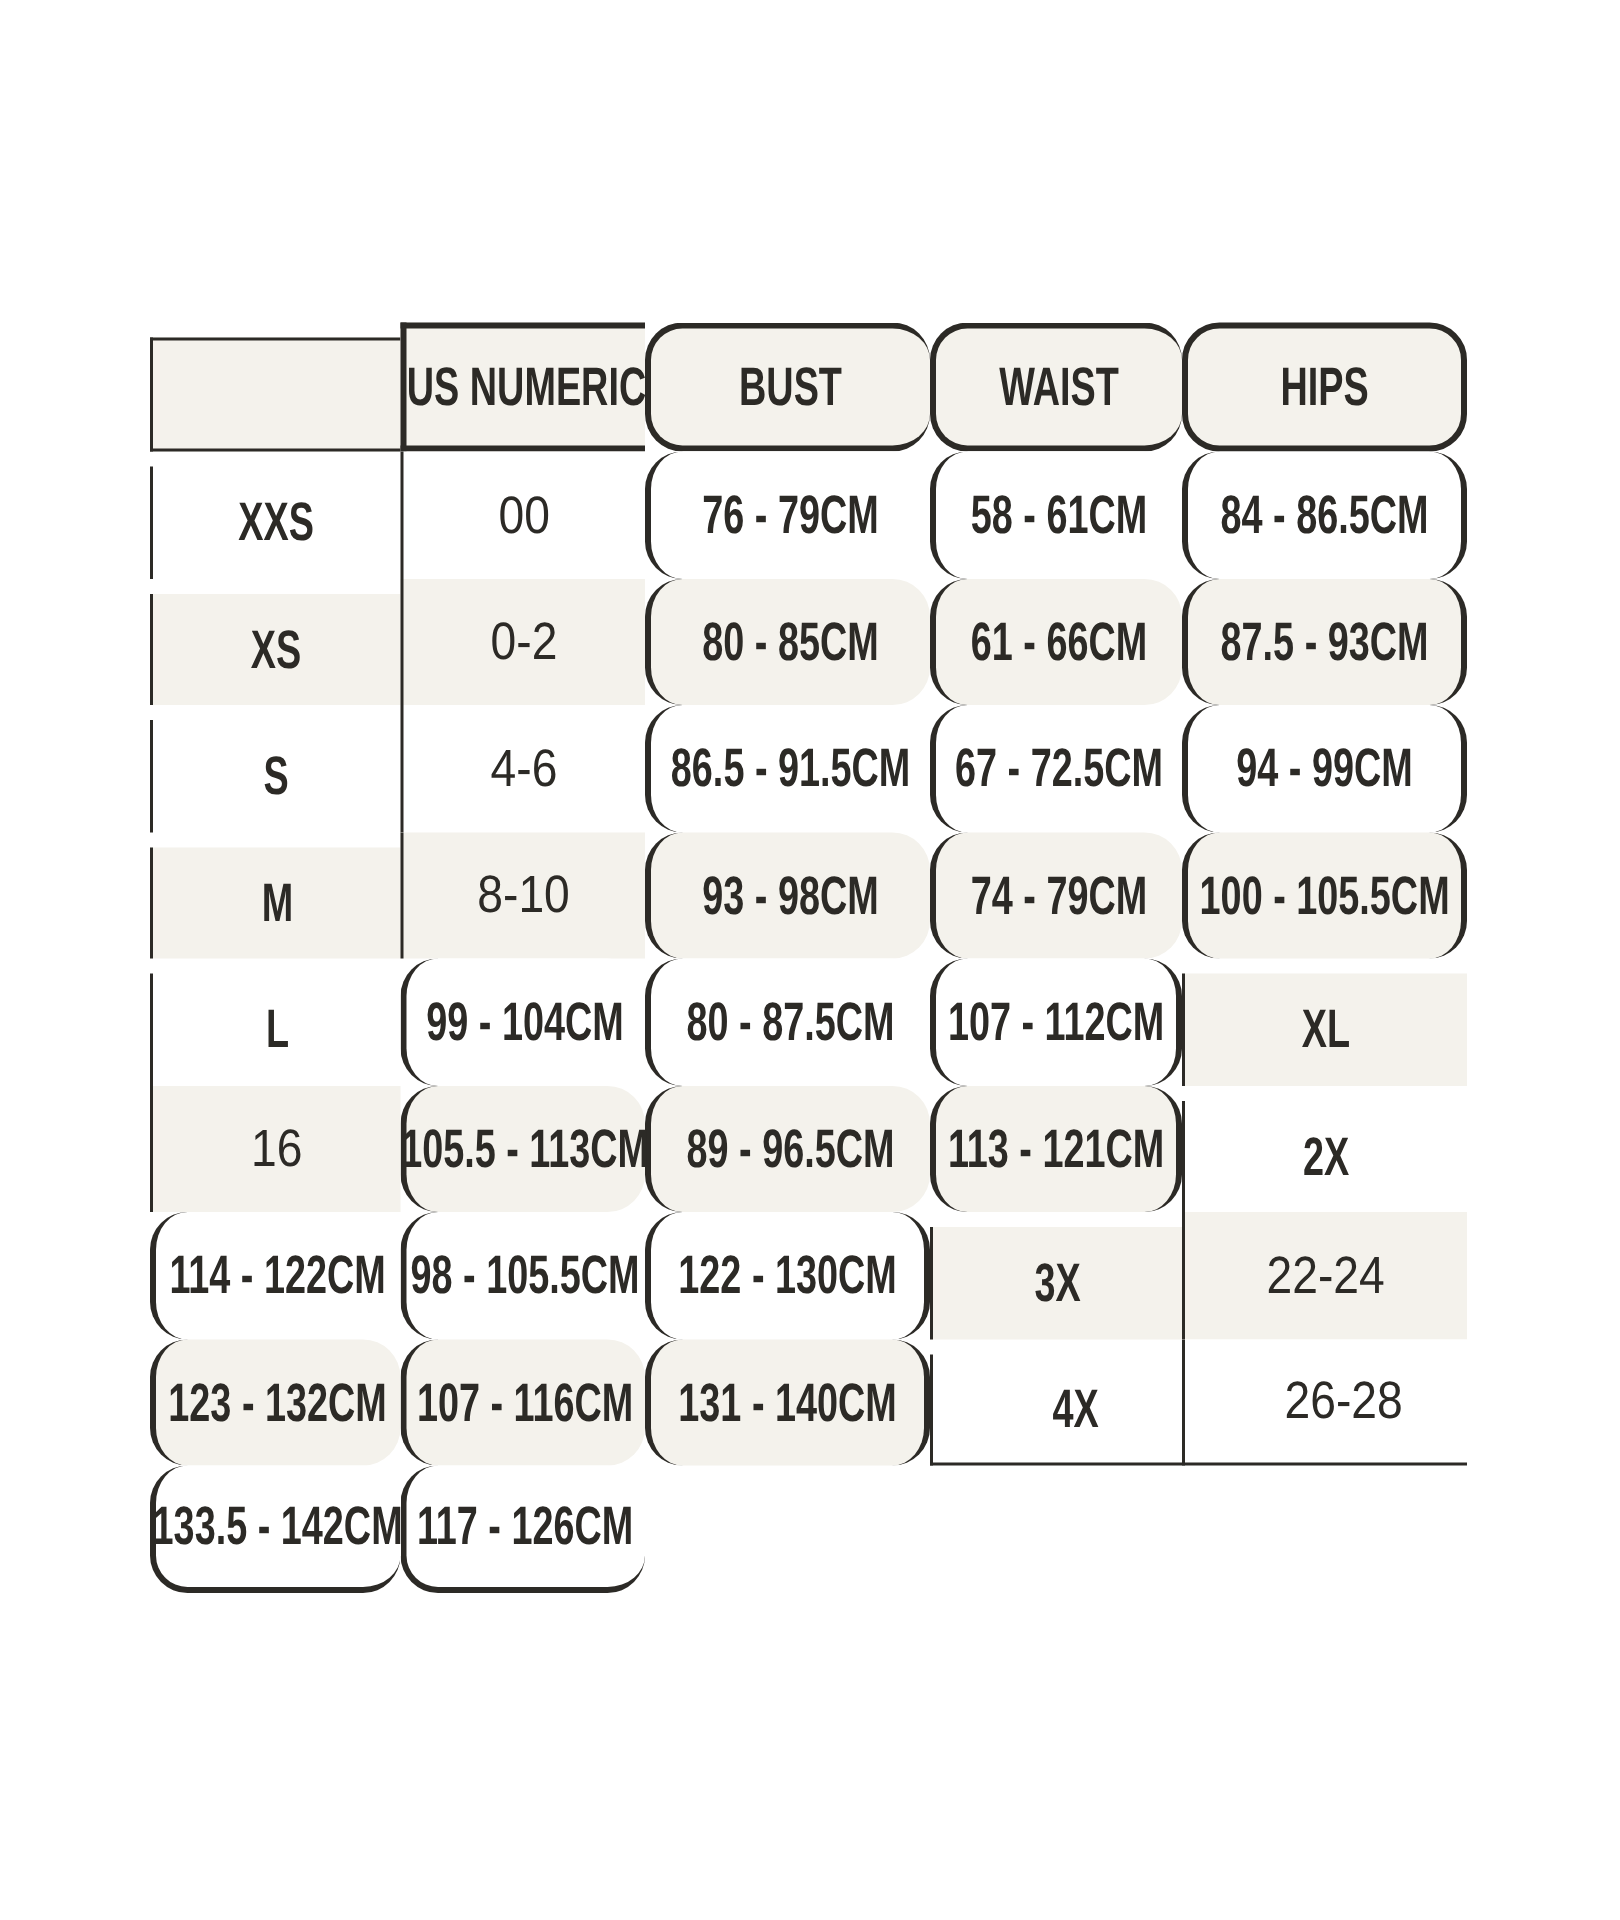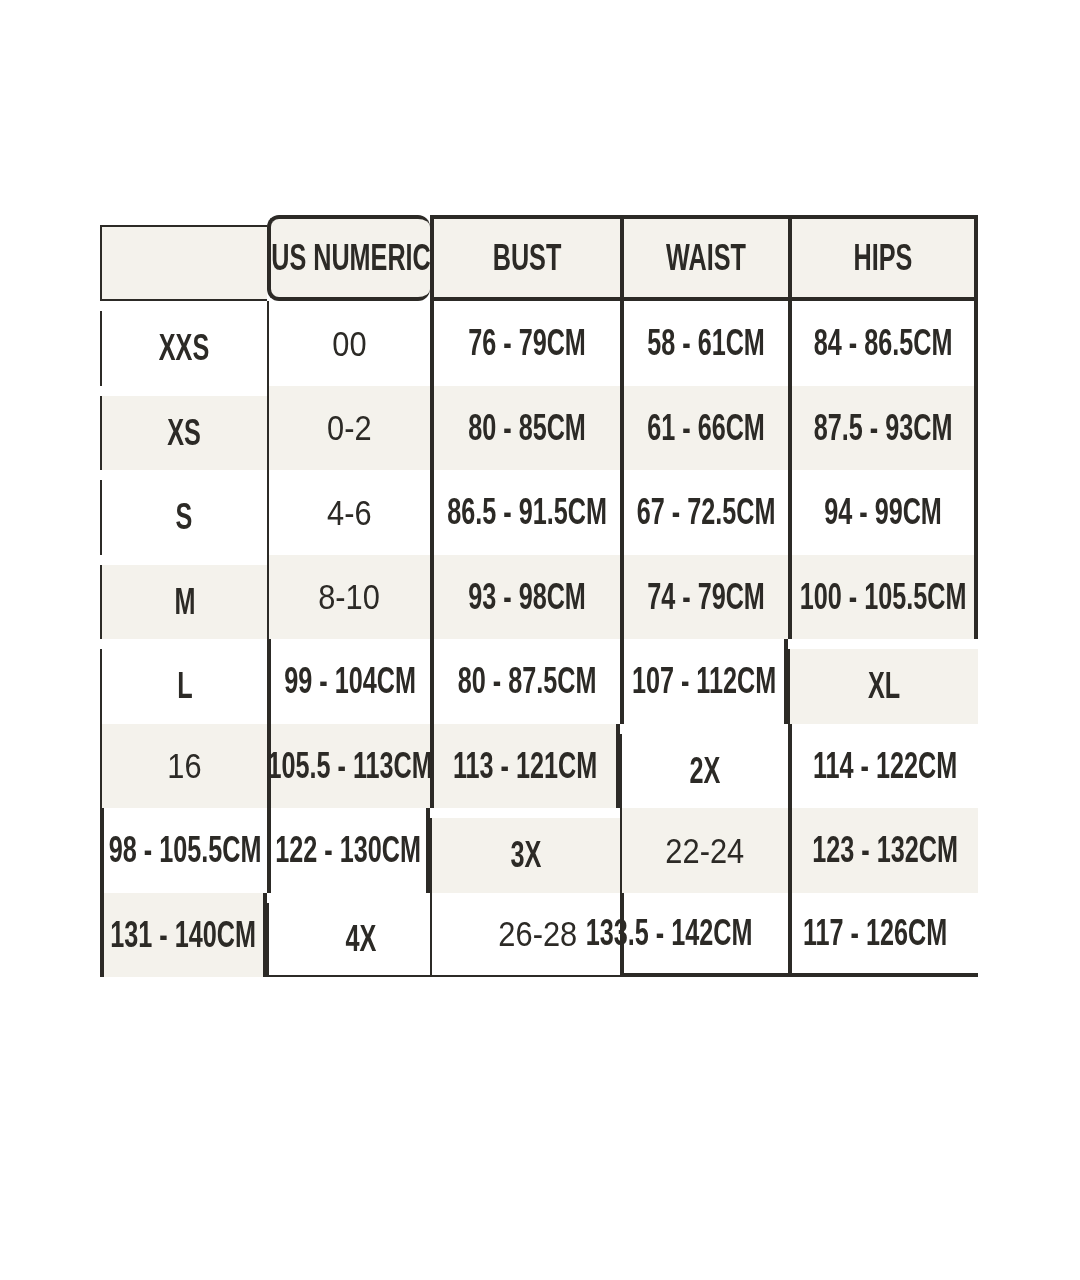--- a/index.html
+++ b/index.html
@@ -26,32 +26,32 @@
     align-items: center;
     justify-content: center;
     background: #ffffff;
     border: 0 solid #2c2a26;
     color: #2c2a26;
     overflow: visible;
   }
   
   .c1 { border-left-width: 2px; margin-top: 10px; }
   .c2 { border-left-width: 2px; }
-  .c3, .c4, .c5 { border-left-width: 4px; }
+  .c3, .c4, .c5 { border-left-width: 4px; border-radius: 25px; }
   .c5 { border-right-width: 4px; }
   
   .h { background: #f4f2ec; }
   .h.c1 { border-top-width: 2px; border-bottom-width: 2px; }
   .h.c2, .h.c3, .h.c4, .h.c5 { border-top-width: 4px; border-bottom-width: 4px; }
-  .h.c2 { border-left-width: 4px; border-radius: 12px; }
+  .h.c2 { border-left-width: 4px; }
   
   .alt { background: #f4f2ec; }
   
   .last.c1, .last.c2 { border-bottom-width: 2px; padding-left: 24px; }
-  .last.c3, .last.c4, .last.c5 { border-bottom-width: 4px; justify-content: flex-end; }
+  .last.c3, .last.c4, .last.c5 { border-bottom-width: 4px; }
   
   .b {
     display: inline-block;
     font-family: "Liberation Sans", sans-serif;
     font-weight: 700;
     font-size: 36px;
     line-height: 1;
     white-space: nowrap;
     transform: scaleX(0.70);
     transform-origin: center;
@@ -169,20 +169,23 @@
 
     <div class="cell alt c1">
         <span class="b">XL</span>
       </div>
     <div class="cell alt c2">
         <span class="n">16</span>
       </div>
     <div class="cell alt c3">
         <span class="b">105.5 - 113CM</span>
       </div>
+    <div class="cell alt c4">
+        <span class="b">89 - 96.5CM</span>
+      </div>
     <div class="cell alt c5">
         <span class="b">113 - 121CM</span>
       </div>
 
     <div class="cell c1">
         <span class="b">2X</span>
       </div>
     <div class="cell c3">
         <span class="b">114 - 122CM</span>
       </div>
@@ -194,20 +197,23 @@
       </div>
 
     <div class="cell alt c1">
         <span class="b">3X</span>
       </div>
     <div class="cell alt c2">
         <span class="n">22-24</span>
       </div>
     <div class="cell alt c3">
         <span class="b">123 - 132CM</span>
+      </div>
+    <div class="cell alt c4">
+        <span class="b">107 - 116CM</span>
       </div>
     <div class="cell alt c5">
         <span class="b">131 - 140CM</span>
       </div>
 
     <div class="cell last c1">
         <span class="b">4X</span>
       </div>
     <div class="cell last c2">
         <span class="n">26-28</span>

